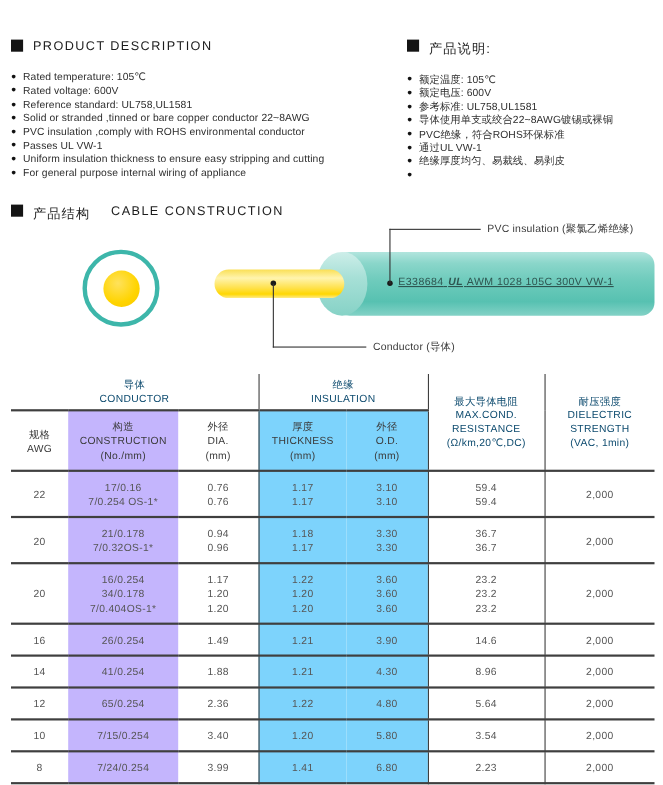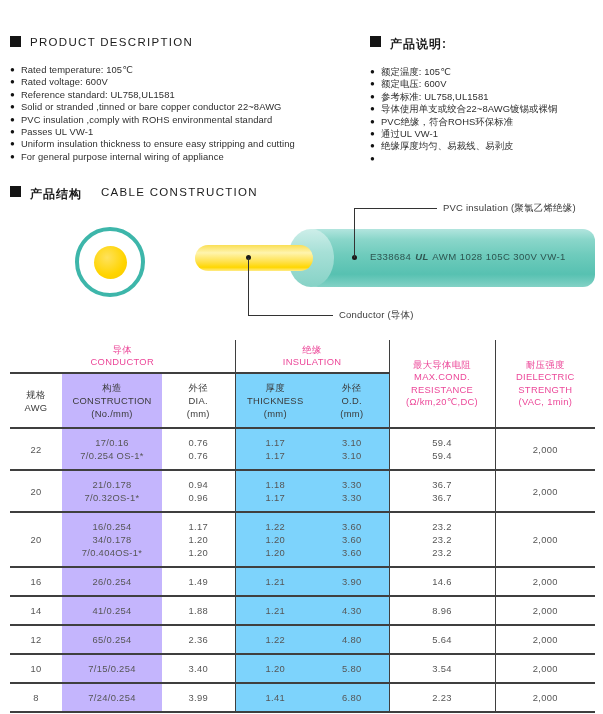--- a/index.html
+++ b/index.html
@@ -4,54 +4,54 @@
 <style>
   * { margin:0; padding:0; box-sizing:border-box; }
   html,body { background:#ffffff; }
   body { font-family:"Liberation Sans","DejaVu Sans",sans-serif; color:#333; }
   .page { position:relative; width:603px; height:714px; background:#fff; overflow:hidden; }
 
   
   .sec-header { position:absolute; display:flex; align-items:flex-start; gap:9px; }
   .sec-header .sq { width:11px; height:11px; background:#141414; flex:0 0 auto; }
   .sec-header .t-en { font-size:11.5px; letter-spacing:1.3px; color:#1c1c1c; }
-  .sec-header .t-cn { font-size:12px; font-weight:700; letter-spacing:1px; color:#1c1c1c; }
+  .sec-header .t-cn { font-size:12px; font-weight:400; letter-spacing:1px; color:#1c1c1c; }
 
   
   .blist { position:absolute; list-style:none; }
   .blist li { display:flex; align-items:flex-start; gap:6px; font-size:9.4px; line-height:12.4px; color:#2e2e2e; letter-spacing:0.1px; white-space:nowrap; }
   .blist .bullet { font-size:8px; line-height:12.4px; color:#111; flex:0 0 auto; }
 
   
   .cross-section { position:absolute; left:75px; top:227px; width:70px; height:70px; border:4px solid #3db6aa; border-radius:50%; background:#fff; display:flex; align-items:center; justify-content:center; }
   .cross-core { width:33px; height:33px; border-radius:50%; background:radial-gradient(circle at 40% 35%, #ffe25c 0%, #ffd400 60%, #f8c800 100%); }
 
   .insulation { position:absolute; left:289px; top:229px; width:306px; height:58px; z-index:1;
     border-radius:29px 12px 12px 29px;
     background:linear-gradient(180deg,#b2e5de 0%, #8ad6ca 18%, #6ecbbc 45%, #57c1b1 78%, #83d2c6 100%); }
   .insulation::before { content:""; position:absolute; left:-1px; top:0; width:46px; height:58px; border-radius:50%;
     background:linear-gradient(180deg,#cdeee9 0%, #a7e0d7 40%, #86d2c6 100%); }
 
   .conductor-rod { position:absolute; left:195px; top:245px; width:118px; height:26px; z-index:2; border-radius:13px;
     background:linear-gradient(180deg,#fadf55 0%, #fff4ae 30%, #ffe14a 65%, #ffd701 86%, #ffeb8a 100%); }
 
-  .marking { position:absolute; left:370px; top:251px; width:222px; z-index:3; text-align:left;
-    font-size:9.6px; letter-spacing:0.4px; color:#2e5550; white-space:nowrap; }
+  .marking { position:absolute; left:349px; top:251px; width:222px; z-index:3; text-align:center;
+    font-size:9.6px; letter-spacing:0.4px; color:#2e5550; white-space:nowrap;text-decoration:underline; }
   .ul-mark { font-weight:700; font-style:italic; font-size:9.5px; padding:0 1px; }
 
   .callout-dot { position:absolute; width:5px; height:5px; border-radius:50%; background:#1a1a1a; z-index:4; }
   .callout-line { position:absolute; background:#333; z-index:4; }
   .callout-label { position:absolute; font-size:9.5px; color:#3a3a3a; letter-spacing:0.2px; white-space:nowrap; z-index:4; }
 
   
   .spec-table { position:absolute; left:10px; top:340px; width:585px; border-collapse:collapse; table-layout:fixed;
     border-bottom:2px solid #3f3f3f; }
   .spec-table th, .spec-table td { font-weight:normal; text-align:center; vertical-align:middle;
     font-size:9.4px; letter-spacing:0.3px; }
-  .spec-table thead .grp { height:33px; line-height:12.5px; color:#ec4899; }
+  .spec-table thead .grp { height:33px; line-height:12.5px; color:#0c4a6e; }
   .grp-underline { border-bottom:2px solid #3f3f3f; }
   .spec-table thead .cols th { height:55px; line-height:13px; color:#3a3a3a; }
   .spec-table tbody tr { border-top:2px solid #3f3f3f; }
   .spec-table tbody td { padding:7px 0; line-height:13px; color:#565656; white-space:pre-line; }
   .vr { border-right:1.5px solid #3f3f3f; }
   .bg-yellow { background:#c4b5fd; }
   .bg-blue { background:#7dd3fc; }
   .hdr-stack span { display:block; }
 </style>
 </head>
@@ -75,21 +75,21 @@
     <li>
         <span class="bullet">●</span>
         <span>Reference standard: UL758,UL1581</span>
       </li>
     <li>
         <span class="bullet">●</span>
         <span>Solid or stranded ,tinned or bare copper conductor 22~8AWG</span>
       </li>
     <li>
         <span class="bullet">●</span>
-        <span>PVC insulation ,comply with ROHS environmental standard</span>
+        <span>PVC insulation ,comply with ROHS environmental conductor</span>
       </li>
     <li>
         <span class="bullet">●</span>
         <span>Passes UL VW-1</span>
       </li>
     <li>
         <span class="bullet">●</span>
         <span>Uniform insulation thickness to ensure easy stripping and cutting</span>
       </li>
     <li>

